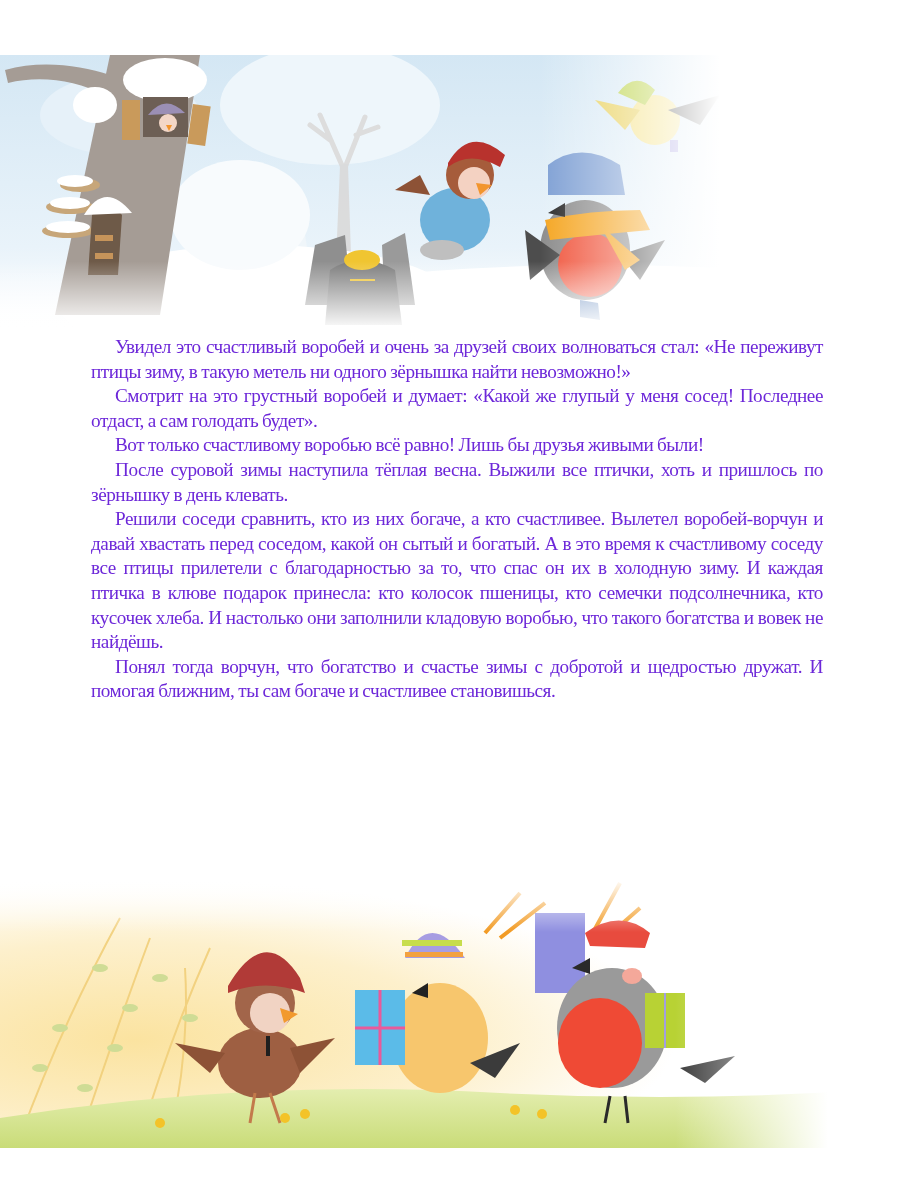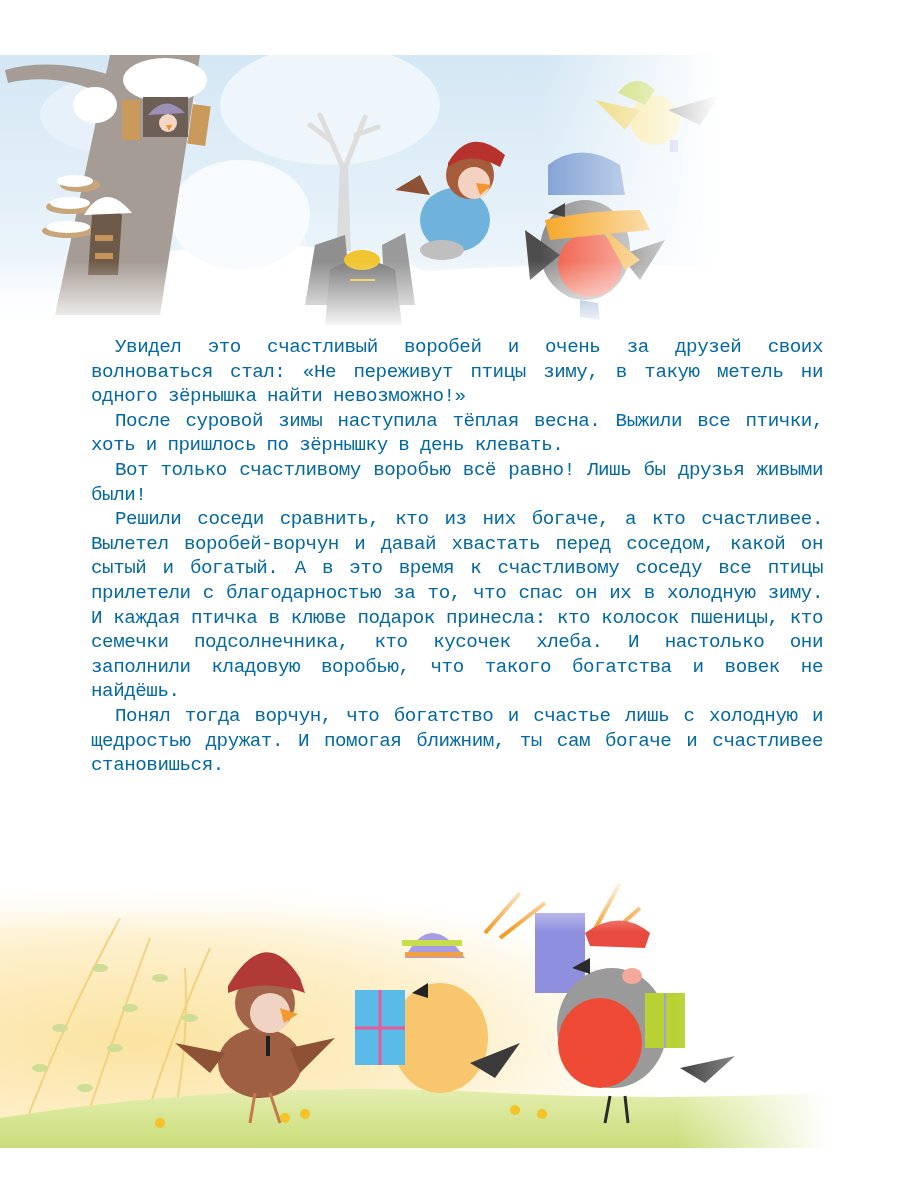--- a/index.html
+++ b/index.html
@@ -7,23 +7,23 @@
     width: 900px; height: 1200px; background: #ffffff; position: relative; overflow: hidden;
     font-family: "Liberation Sans", sans-serif;
   }
   .ill { position: absolute; overflow: hidden; }
   .ill svg { display: block; }
   #top-ill { left: 0; top: 55px; width: 900px; height: 275px; }
   #bottom-ill { left: 0; top: 878px; width: 900px; height: 270px; }
 
   .story {
     position: absolute; left: 91px; top: 335px; width: 732px;
-    color: #0369a1; font-size: 19.2px; line-height: 24.6px;
+    color: #6d28d9; font-size: 19.2px; line-height: 24.6px;
     letter-spacing: -0.45px; word-spacing: -0.5px;
-    font-family: Liberation Mono, monospace;
+    font-family: Liberation Serif, serif;
   }
   .story p { margin: 0; text-indent: 24px; text-align: justify; text-align-last: left; hyphens: manual; }
 </style>
 </head>
 <body>
 
 <div id="top-ill" class="ill">
   <svg width="900" height="275" viewBox="0 0 900 275" xmlns="http://www.w3.org/2000/svg">
     <defs>
       <linearGradient id="skyG" x1="0" y1="0" x2="0" y2="1">
@@ -122,24 +122,25 @@
       <path d="M760 230 L790 225 L800 265 L765 265 Z" fill="#9f9f9f"></path>
       <path d="M830 215 L865 200 L840 235 Z" fill="#2f6d9e"></path>
     </g>
     <rect x="0" y="0" width="900" height="275" fill="url(#fadeR)"></rect>
     <rect x="0" y="0" width="900" height="275" fill="url(#fadeB)"></rect>
   </svg>
 </div>
 
 <div class="story">
   <p>Увидел это счастливый воробей и очень за друзей своих волноваться стал: «Не переживут птицы зиму, в такую метель ни одного зёрнышка найти невозможно!»</p>
+  <p>Смотрит на это грустный воробей и думает: «Какой же глупый у меня сосед! Последнее отдаст, а сам голодать будет».</p>
+  <p>Вот только счастливому воробью всё равно! Лишь бы друзья живыми были!</p>
   <p>После суровой зимы наступила тёплая весна. Выжили все птички, хоть и пришлось по зёрнышку в день клевать.</p>
-  <p>Вот только счастливому воробью всё равно! Лишь бы друзья живыми были!</p>
   <p>Решили соседи сравнить, кто из них богаче, а кто счастливее. Вылетел во­робей-ворчун и давай хвастать перед соседом, какой он сытый и богатый. А в это время к счастливому соседу все птицы прилетели с благодарностью за то, что спас он их в холодную зиму. И каждая птичка в клюве подарок принесла: кто колосок пшеницы, кто семечки подсолнечника, кто кусочек хлеба. И настолько они заполнили кладовую воробью, что такого богатства и вовек не найдёшь.</p>
-  <p>Понял тогда ворчун, что богатство и счастье лишь с холодную и щедро­стью дружат. И помогая ближним, ты сам богаче и счастливее становишься.</p>
+  <p>Понял тогда ворчун, что богатство и счастье зимы с добротой и щедро­стью дружат. И помогая ближним, ты сам богаче и счастливее становишься.</p>
 </div>
 
 <div id="bottom-ill" class="ill">
   <svg width="900" height="270" viewBox="0 0 900 270" xmlns="http://www.w3.org/2000/svg">
     <defs>
       <radialGradient id="sunG" cx="0.15" cy="0.6" r="0.6">
         <stop offset="0" stop-color="#fbe3a0"></stop>
         <stop offset="0.6" stop-color="#fdf0cc"></stop>
         <stop offset="1" stop-color="#ffffff"></stop>
       </radialGradient>

